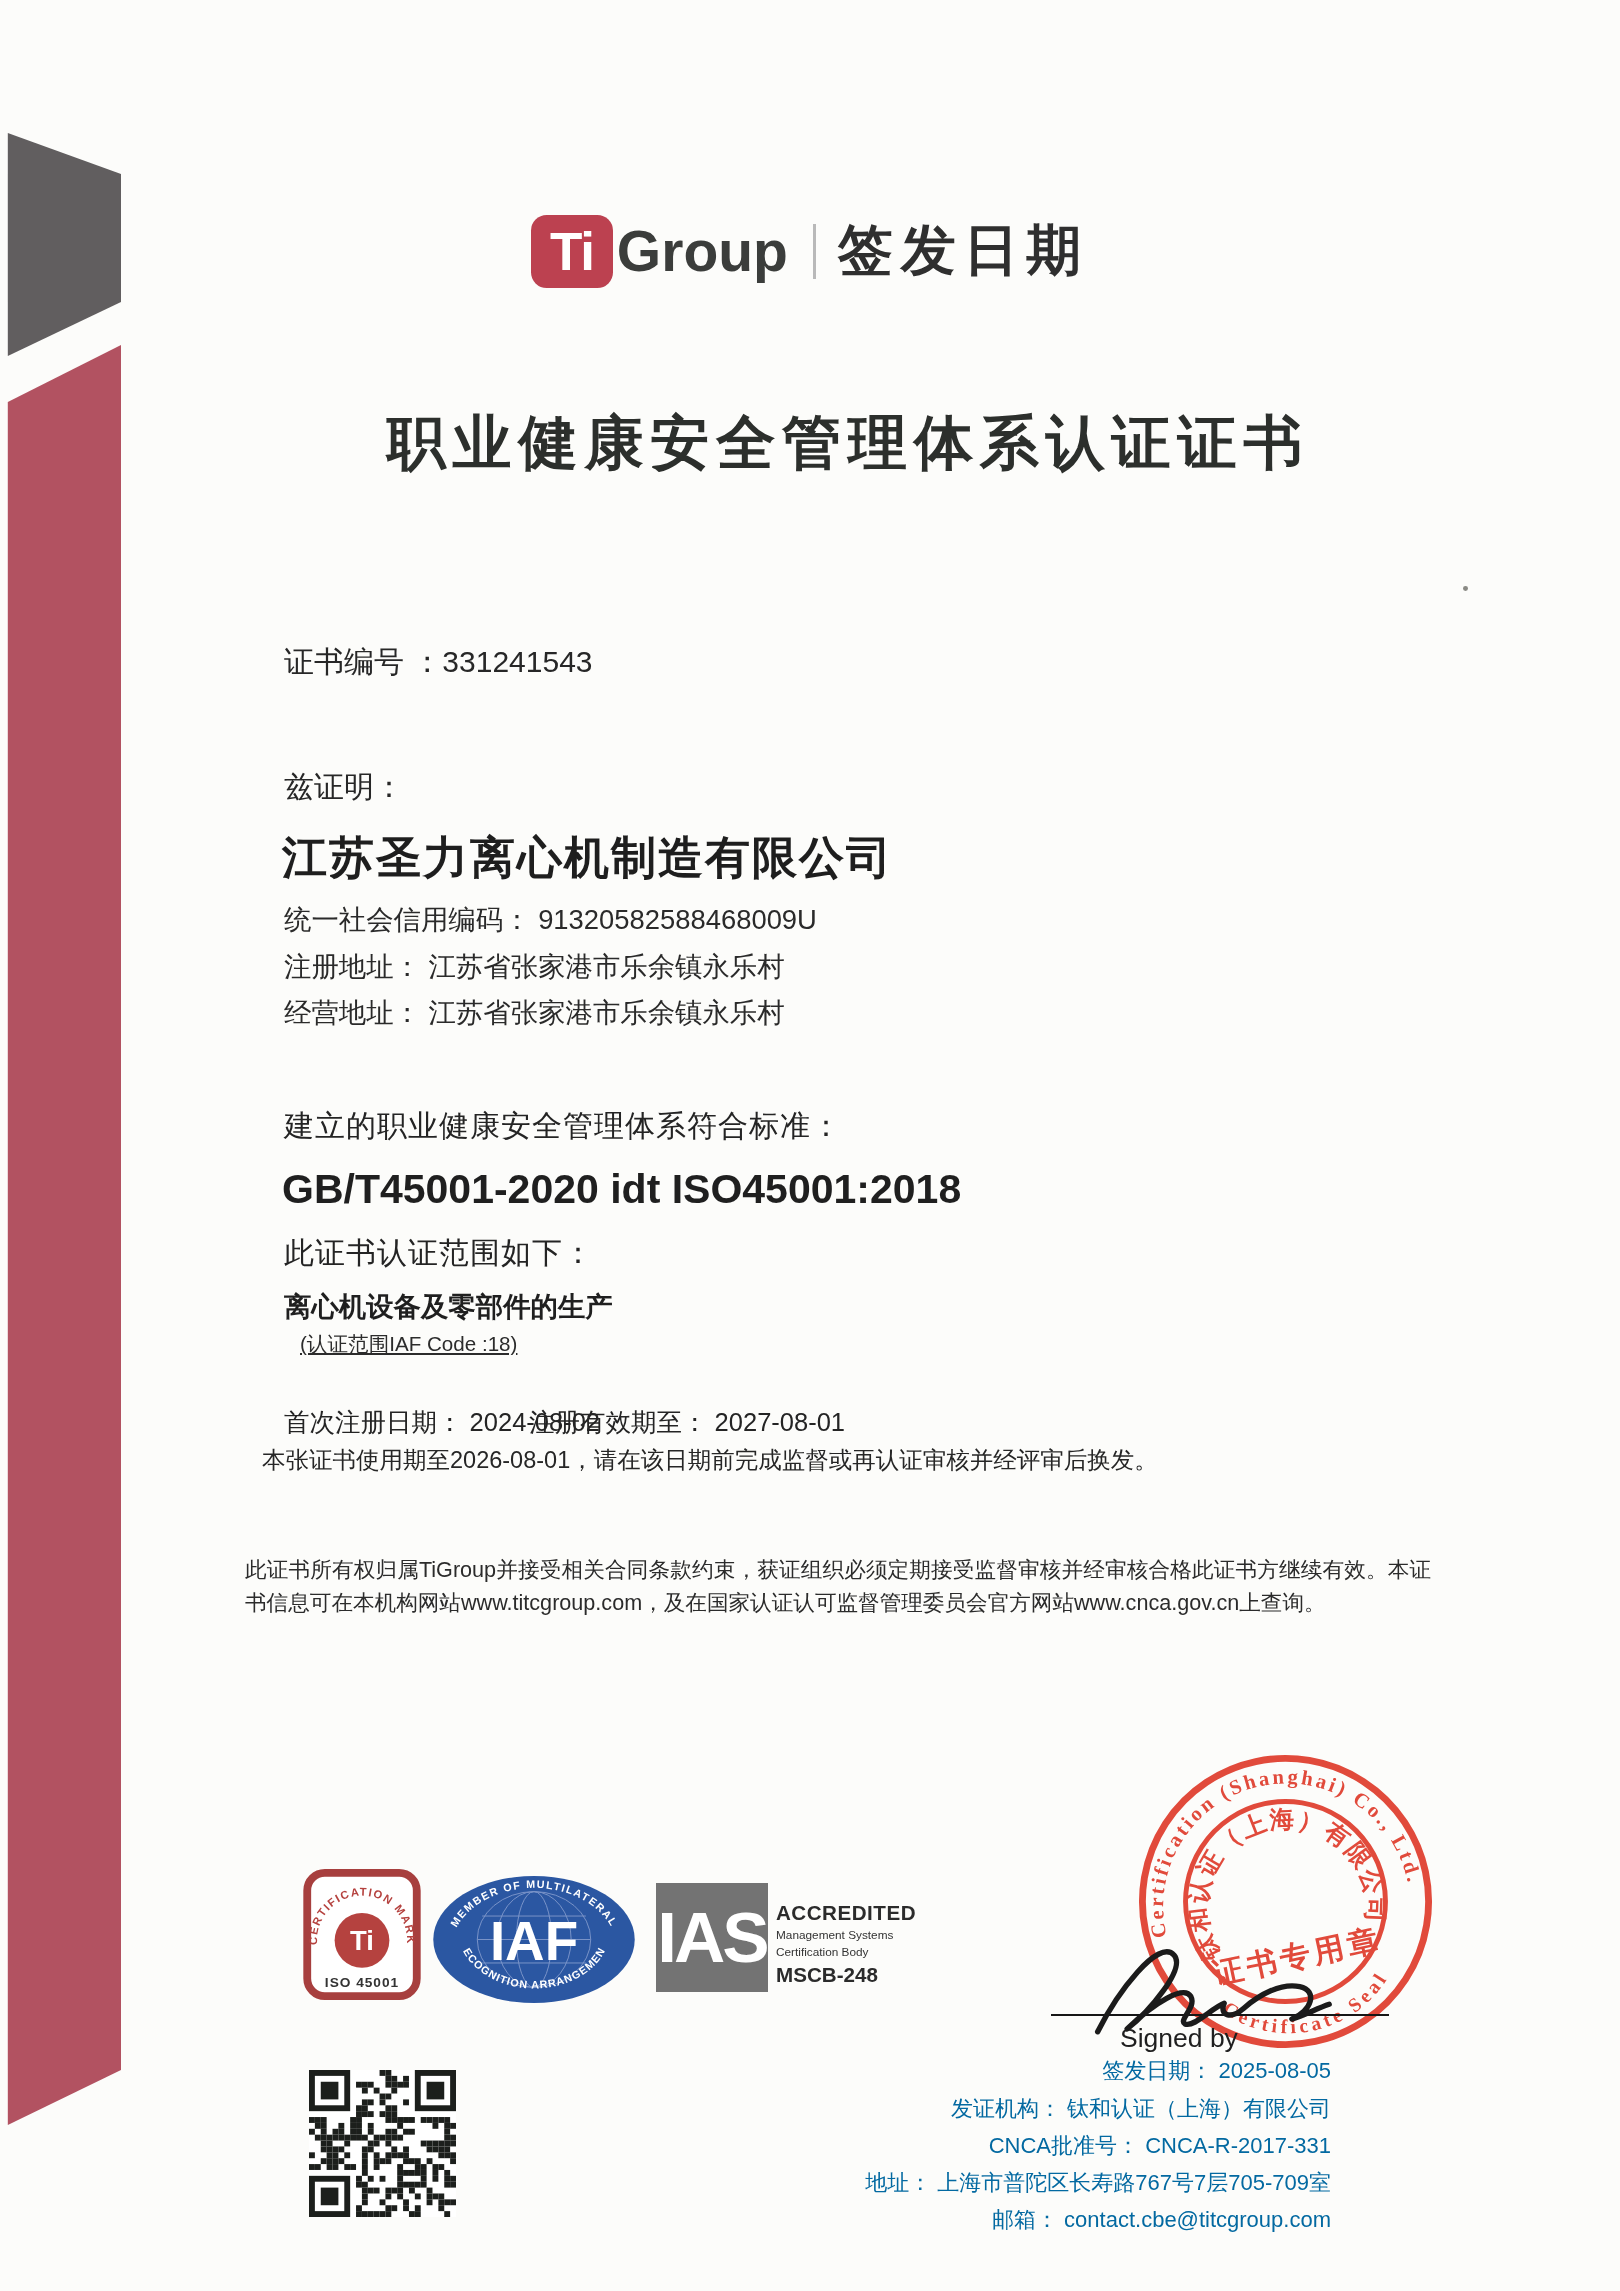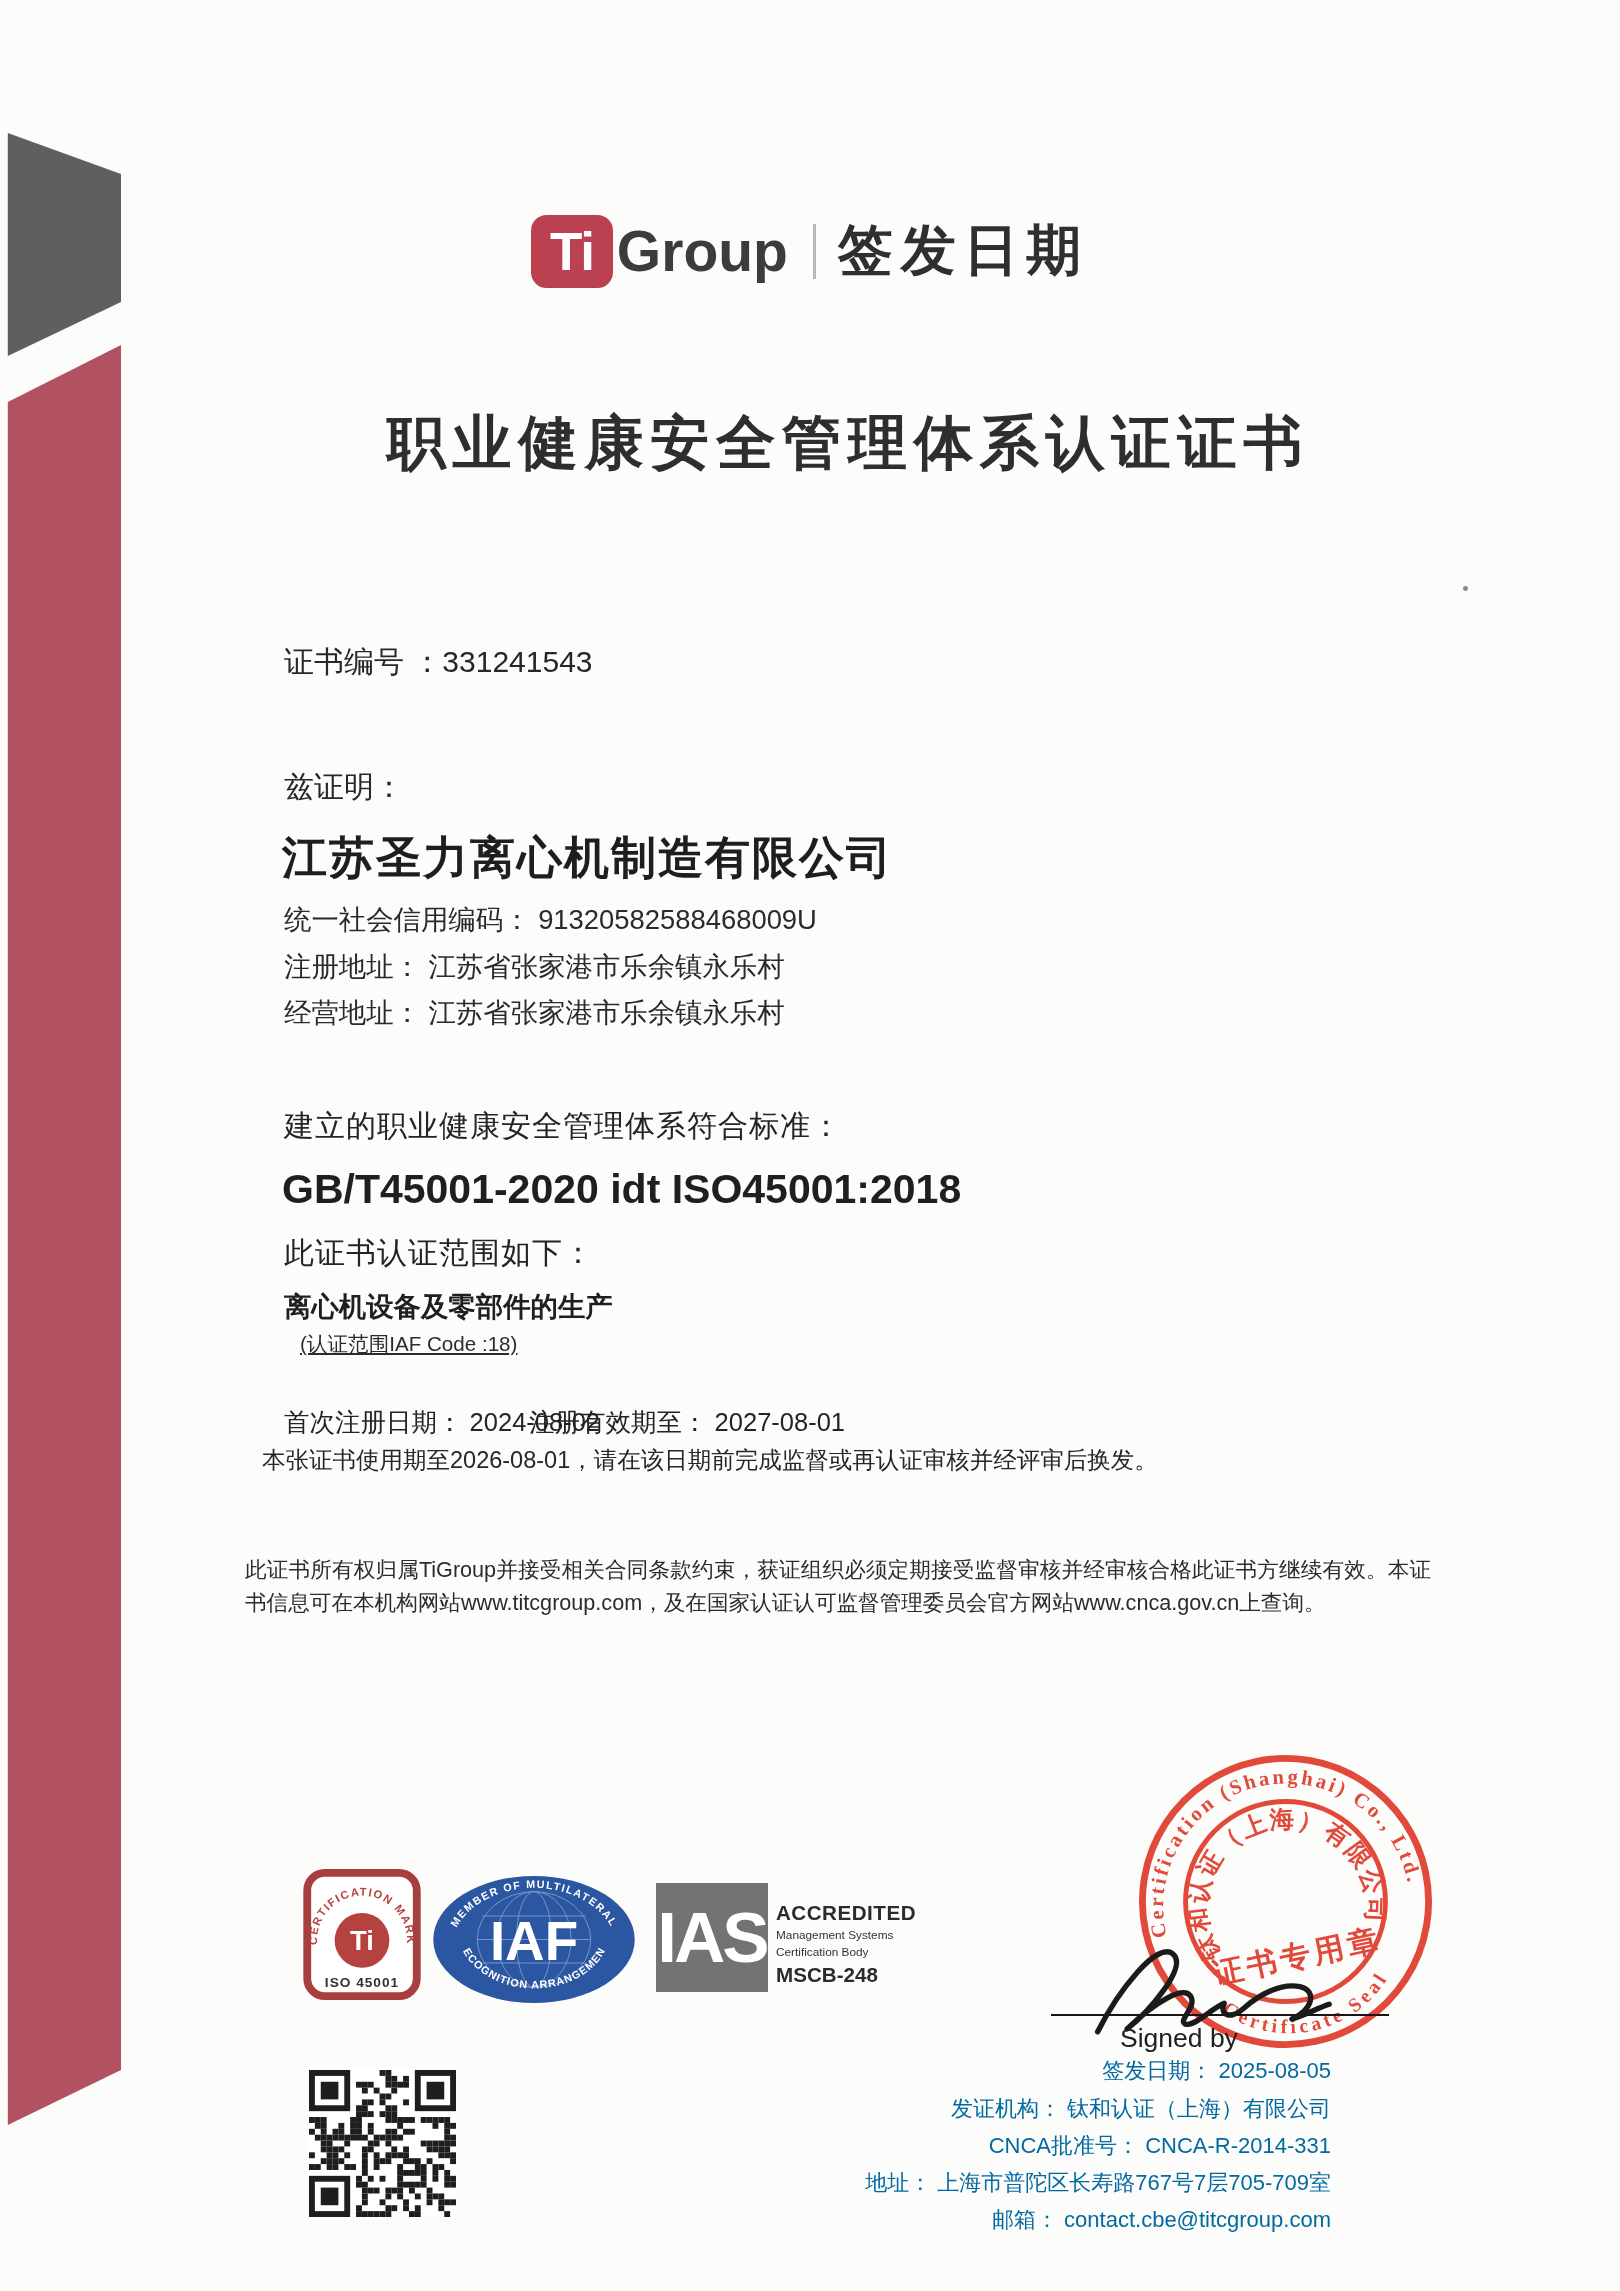--- a/index.html
+++ b/index.html
@@ -372,18 +372,18 @@
     <path d="M 70,118 C 90,78 132,22 148,40 C 160,54 122,98 100,115
              C 128,88 158,70 165,82 C 171,93 152,106 159,110
              C 168,114 186,94 199,89 C 194,101 205,106 219,94
              C 235,80 257,68 276,72 C 295,76 288,97 268,105
              C 279,102 294,94 306,90" fill="none" stroke="#1b1b1b" stroke-width="5.5" stroke-linecap="round" stroke-linejoin="round"></path>
   </svg>
   <div class="abs signedby">Signed by</div>
 
   <div class="abs footline" style="top:2056px;">签发日期： 2025-08-05</div>
   <div class="abs footline" style="top:2094px;">发证机构： 钛和认证（上海）有限公司</div>
-  <div class="abs footline" style="top:2131px;">CNCA批准号： CNCA-R-2014-331</div>
+  <div class="abs footline" style="top:2131px;">CNCA批准号： CNCA-R-2017-331</div>
   <div class="abs footline" style="top:2168px;">地址： 上海市普陀区长寿路767号7层705-709室</div>
   <div class="abs footline" style="top:2205px;">邮箱： contact.cbe@titcgroup.com</div>
 
 </div>
 
 
 </body></html>

